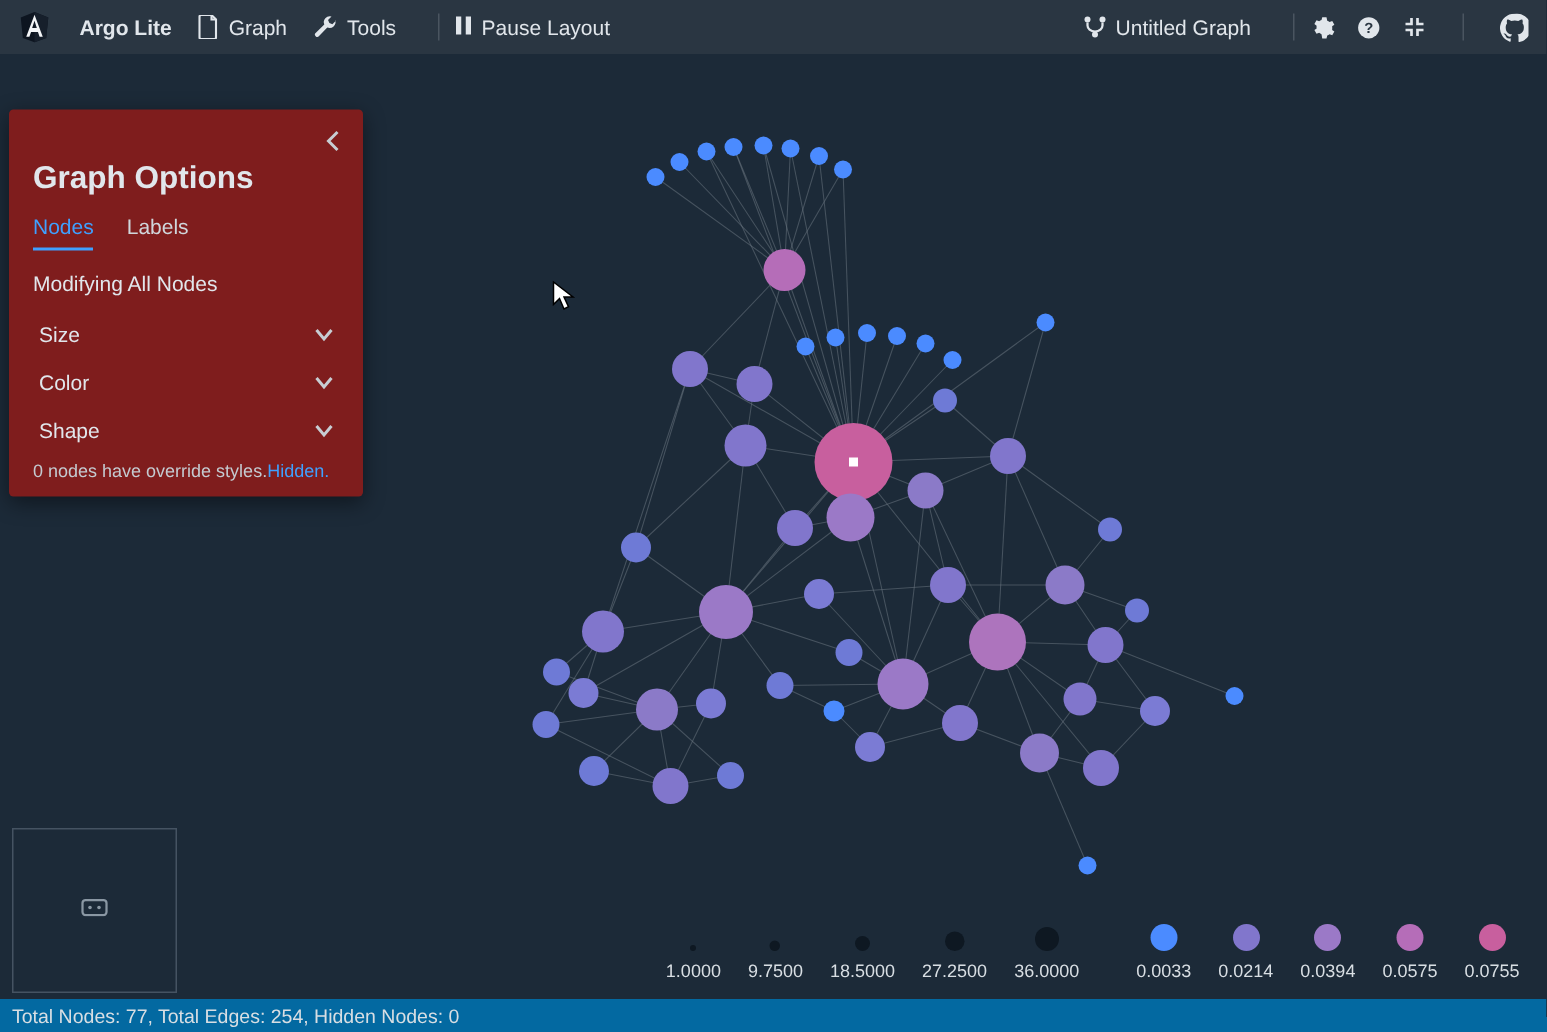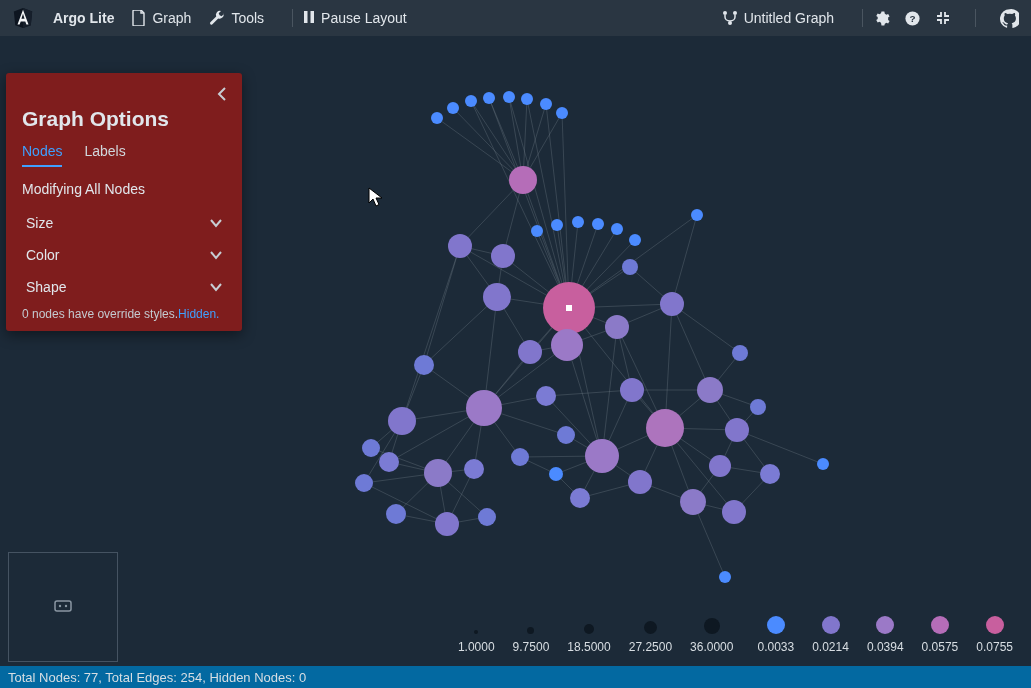--- a/index.html
+++ b/index.html
@@ -21,21 +21,21 @@
   .tab.active{color:#3fa0ff;border-bottom:2px solid #3fa0ff;}
   .section-label{font-size:14px;margin-bottom:10px;}
   .accordion{display:flex;justify-content:space-between;align-items:center;padding:8px 4px;cursor:pointer;font-size:14px;}
   .accordion .chev{transform:rotate(0deg);}
   .override-line{font-size:12px;color:#c4cad0;margin-top:4px;}
   .override-line a{color:#3fa0ff;text-decoration:none;cursor:pointer;}
   .canvas{position:absolute;left:0;top:36px;right:0;bottom:22px;}
   .canvas svg{width:100%;height:100%;}
   .minimap{position:absolute;left:8px;bottom:26px;width:108px;height:108px;border:1px solid #455362;background:#1c2a38;display:flex;align-items:center;justify-content:center;color:#8a97a3;}
   .status{position:absolute;left:0;right:0;bottom:0;height:22px;background:#0369a1;font-size:13px;display:flex;align-items:center;padding:0 8px;justify-content:space-between;color:#d8dee3;gap:36px;}
-  .legend{position:absolute;right:18px;bottom:34px;display:flex;gap:24px;align-items:flex-end;font-size:12px;color:#d8dee3;}
+  .legend{position:absolute;right:18px;bottom:34px;display:flex;gap:38px;align-items:flex-end;font-size:12px;color:#d8dee3;}
   .legend-group{display:flex;gap:18px;align-items:flex-end;}
   .lg-item{display:flex;flex-direction:column;align-items:center;gap:6px;}
   .size-dot{background:#0e1822;border-radius:50%;}
   .color-dot{width:18px;height:18px;border-radius:50%;}
   .cursor-arrow{position:absolute;left:368px;top:187px;pointer-events:none;}
 </style>
 </head>
 <body>
 
 <div class="topbar">

